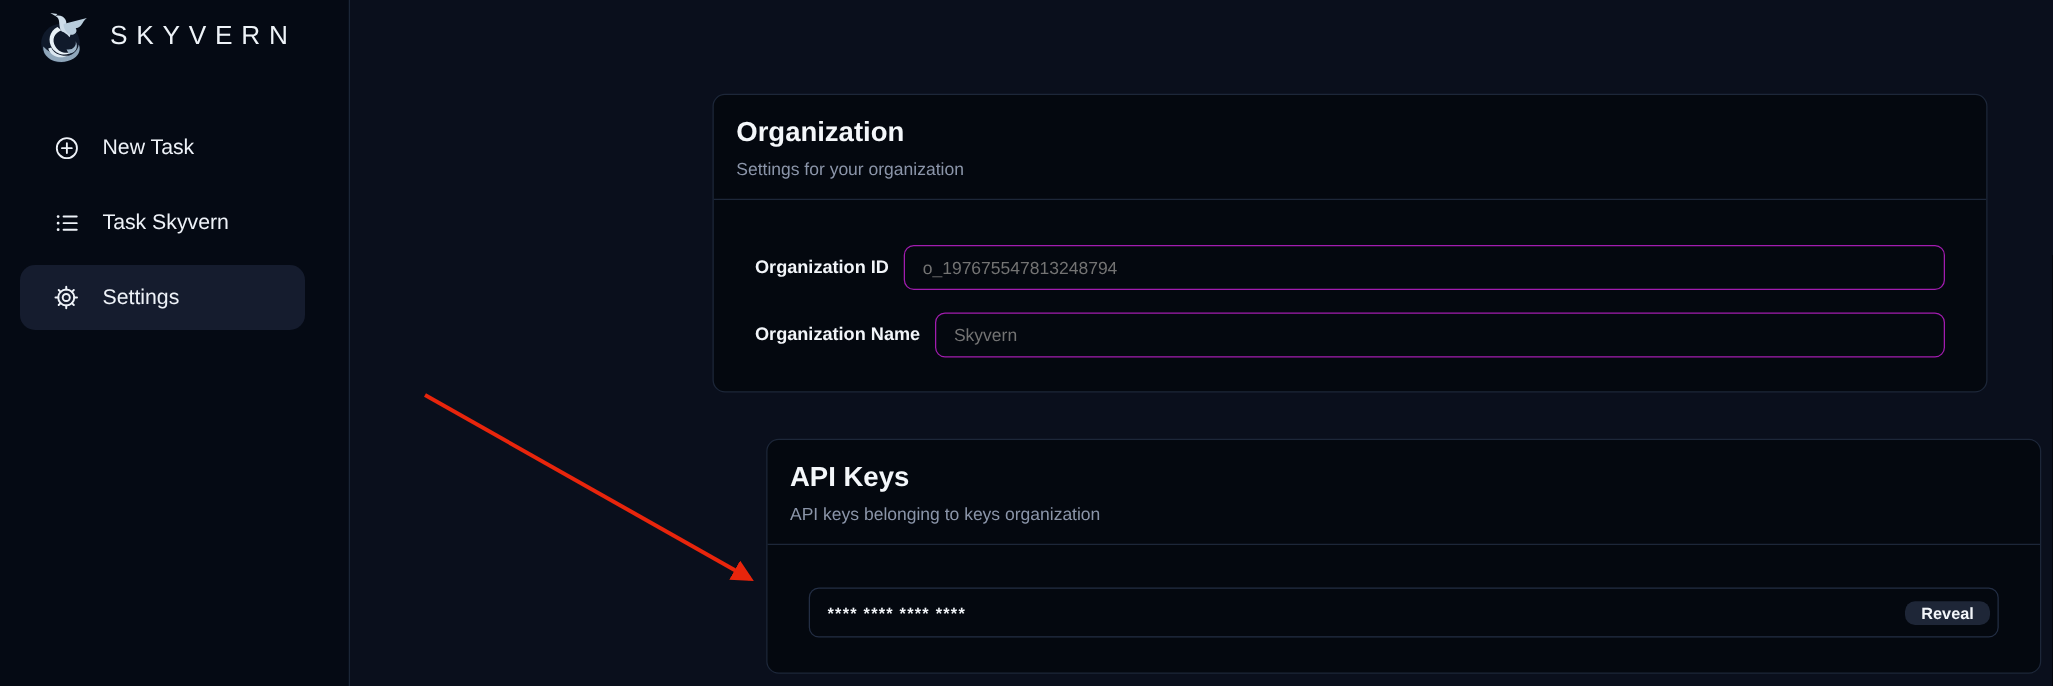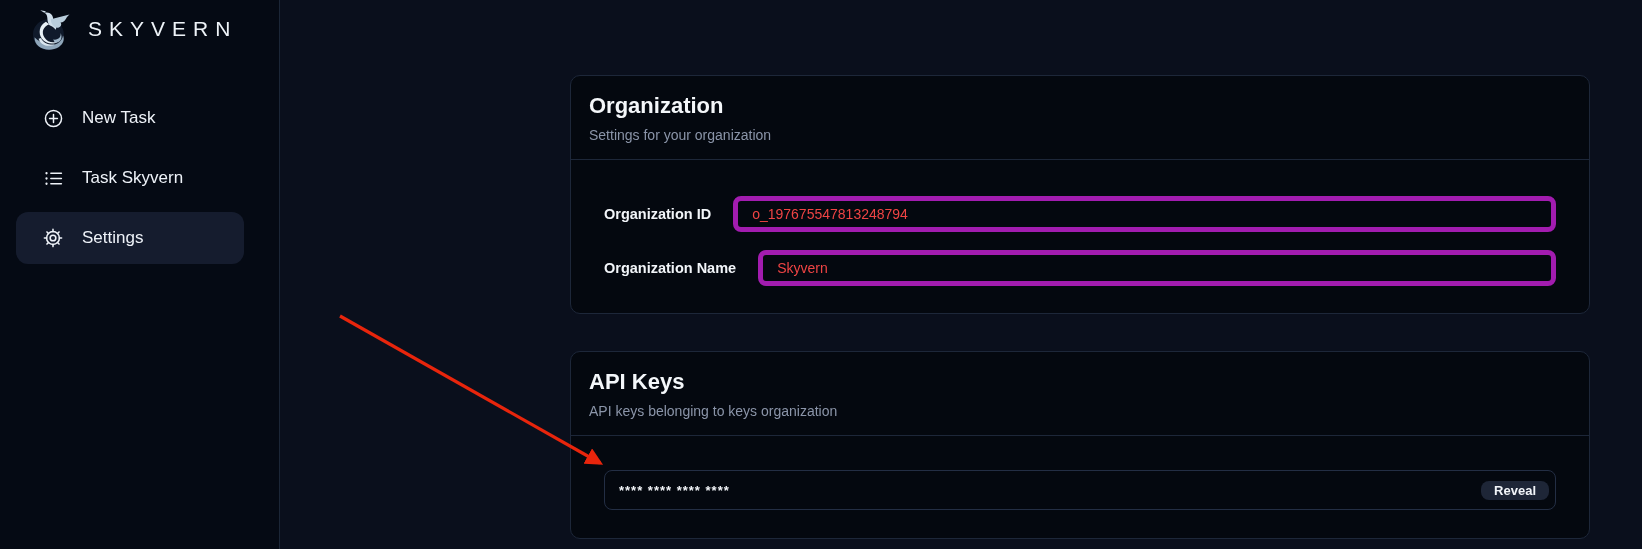--- a/index.html
+++ b/index.html
@@ -17,30 +17,30 @@
   .nav-item { height:52px; margin-bottom:8px; border-radius:12px; display:flex; align-items:center;
               padding-left:26px; gap:18px; color:#eef2f8; font-size:17px; cursor:pointer; }
   .nav-item.active { background:#151c2e;text-align:right; }
   .nav-icon { width:22px; height:22px; display:flex; align-items:center; justify-content:center; }
 
   
   .main { position:absolute; left:280px; right:0; top:0; bottom:0; background:#0a0f1c; }
   .card { position:absolute; left:290px; width:1020px; background:#04080f;
           border:1px solid #1d2739; border-radius:10px; }
   .card-org { top:75px; height:239px; }
-  .card-api { top:351px; height:188px; }
+  .card-api { top:351px; height:188px;margin-left:43px; }
   .card-header { height:84px; padding:17px 18px 0 18px; border-bottom:1px solid #1d2739; }
   .card-title { color:#f4f7fa; font-size:22px; font-weight:700; }
   .card-sub { color:#8b95a9; font-size:14px; margin-top:8px; }
   .card-body { padding:36px 33px 0 33px; }
   .card-body-api { padding:34px 33px 0 33px; }
-  .form-row { display:flex; align-items:center; gap:22px; margin-bottom:18px; }
+  .form-row { display:flex; align-items:center; gap:12px; margin-bottom:18px; }
   .form-label { color:#f2f5f9; font-size:14.5px; font-weight:600; white-space:nowrap; }
-  .text-input { flex:1; height:36px; background:transparent; border:5px solid #a21caf;
-                border-radius:8px; padding:0 14px; color:#ef4444; font-size:14px;
+  .text-input { flex:1; height:36px; background:transparent; border:1px solid #a21caf;
+                border-radius:8px; padding:0 14px; color:#737373; font-size:14px;
                 font-family:"Liberation Sans", sans-serif; outline:none; }
   .key-shell { display:flex; align-items:center; height:40px; border:1px solid #232e44;
                border-radius:8px; padding:0 6px 0 14px; }
   .key-input { flex:1; background:transparent; border:none; outline:none; color:#f2f5f9;
                font-size:13px; font-weight:700; letter-spacing:1px;
                font-family:"Liberation Sans", sans-serif; }
   .reveal-btn { background:#1e2637; color:#f2f5f9; border:none; border-radius:8px;
                 padding:2px 13px; font-size:13px; font-weight:600; cursor:pointer;
                 font-family:"Liberation Sans", sans-serif; }
 

